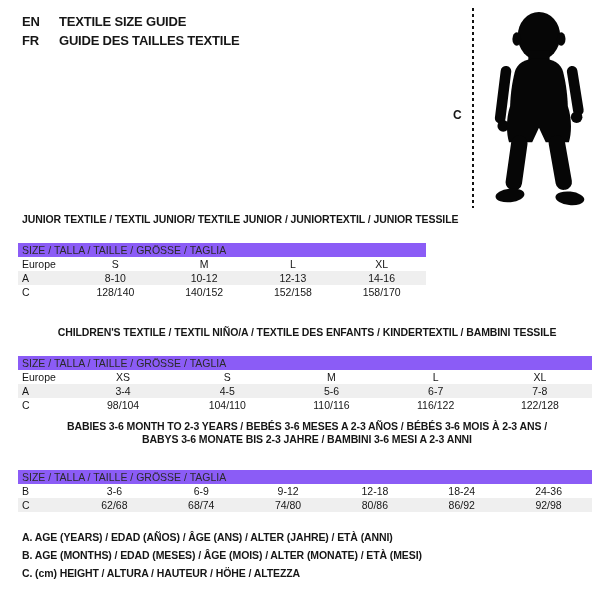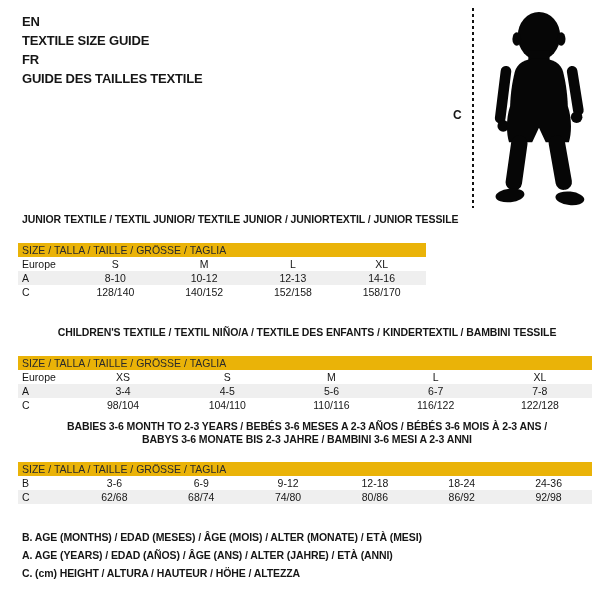--- a/index.html
+++ b/index.html
@@ -12,45 +12,45 @@
     height: 600px;
     position: relative;
     overflow: hidden;
     color: #161616;
     font-family: "Liberation Sans", "DejaVu Sans", sans-serif;
   }
   .sheet { position: absolute; inset: 0; }
 
   
   .languages { position: absolute; top: 12px; left: 22px; }
-  .lang-row { display: flex; font-weight: bold; font-size: 13px; line-height: 19px; letter-spacing: -0.2px; white-space: nowrap; flex-direction: column; }
+  .lang-row { display: flex; font-weight: bold; font-size: 13px; line-height: 19px; letter-spacing: -0.2px; white-space: nowrap; }
   .lang-code { width: 37px; }
 
   
   .figure { position: absolute; top: 8px; left: 466px; width: 132px; height: 200px; }
   .measure-line {
     position: absolute; left: 6px; top: 0; width: 2px; height: 200px;
     background-image: repeating-linear-gradient(to bottom, #111 0 3px, transparent 3px 6px);
   }
   .c-label { position: absolute; left: -13px; top: 100px; font-weight: bold; font-size: 12px; }
   .baby-svg { position: absolute; left: 14px; top: 2px; }
 
   
   .section { position: absolute; left: 18px; }
   .section-junior   { top: 213px; width: 408px; }
   .section-children { top: 326px; width: 574px; }
   .section-babies   { top: 420px; width: 574px; }
   .section-title { padding-left: 4px; margin-bottom: 17px; }
-  .section-babies .section-title { margin-bottom: 16px; }
+  .section-babies .section-title { margin-bottom: 24px; }
   .title-line { font-weight: bold; font-size: 10.5px; line-height: 13px; letter-spacing: -0.1px; white-space: nowrap; text-align: center; }
 
   table.size-table { border-collapse: collapse; table-layout: fixed; width: 100%; font-size: 10.5px; }
   table.size-table td { height: 14px; padding: 0; line-height: 14px; text-align: center; white-space: nowrap; }
   table.size-table td.label { text-align: left; padding-left: 4px; }
-  tr.size-bar td { background: #eab308; text-align: left; padding-left: 4px; color: #2a2a2a; }
+  tr.size-bar td { background: #8b5cf6; text-align: left; padding-left: 4px; color: #2a2a2a; }
   tr.striped td { background: #efefef; }
 
   
   .legend { position: absolute; top: 528px; left: 22px; }
   .legend-line { font-weight: bold; font-size: 10.5px; line-height: 18px; letter-spacing: -0.1px; white-space: nowrap; }
 </style>
 </head>
 <body>
 
 <div class="sheet">
@@ -210,18 +210,18 @@
             <td>74/80</td>
             <td>80/86</td>
             <td>86/92</td>
             <td>92/98</td>
           </tr>
         </tbody>
       </table>
     </div>
 
   <div class="legend">
+      <div class="legend-line">A. AGE (YEARS) / EDAD (AÑOS) / ÂGE (ANS) / ALTER (JAHRE) / ETÀ (ANNI)</div>
       <div class="legend-line">B. AGE (MONTHS) / EDAD (MESES) / ÂGE (MOIS) / ALTER (MONATE) / ETÀ (MESI)</div>
-      <div class="legend-line">A. AGE (YEARS) / EDAD (AÑOS) / ÂGE (ANS) / ALTER (JAHRE) / ETÀ (ANNI)</div>
       <div class="legend-line">C. (cm) HEIGHT / ALTURA / HAUTEUR / HÖHE / ALTEZZA</div>
     </div>
 
 </div>
 
 </body></html>

